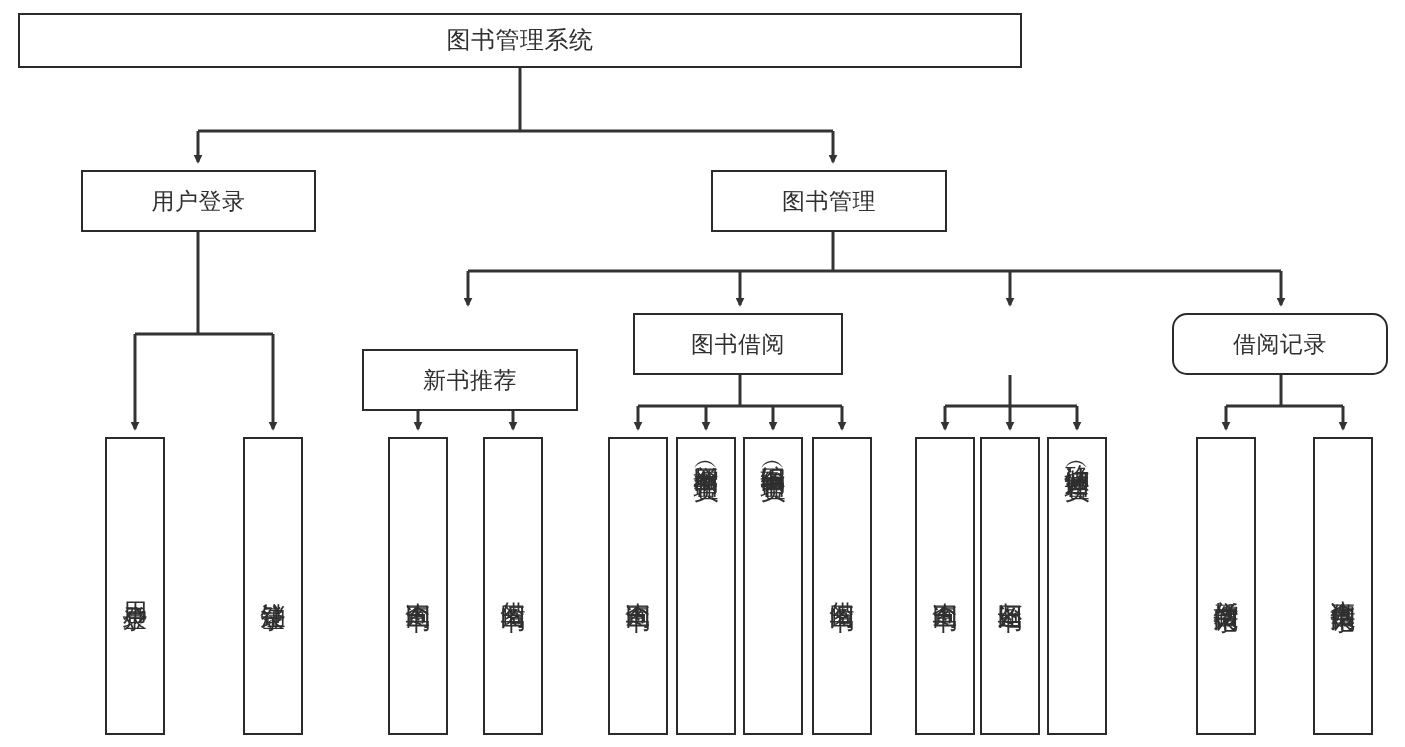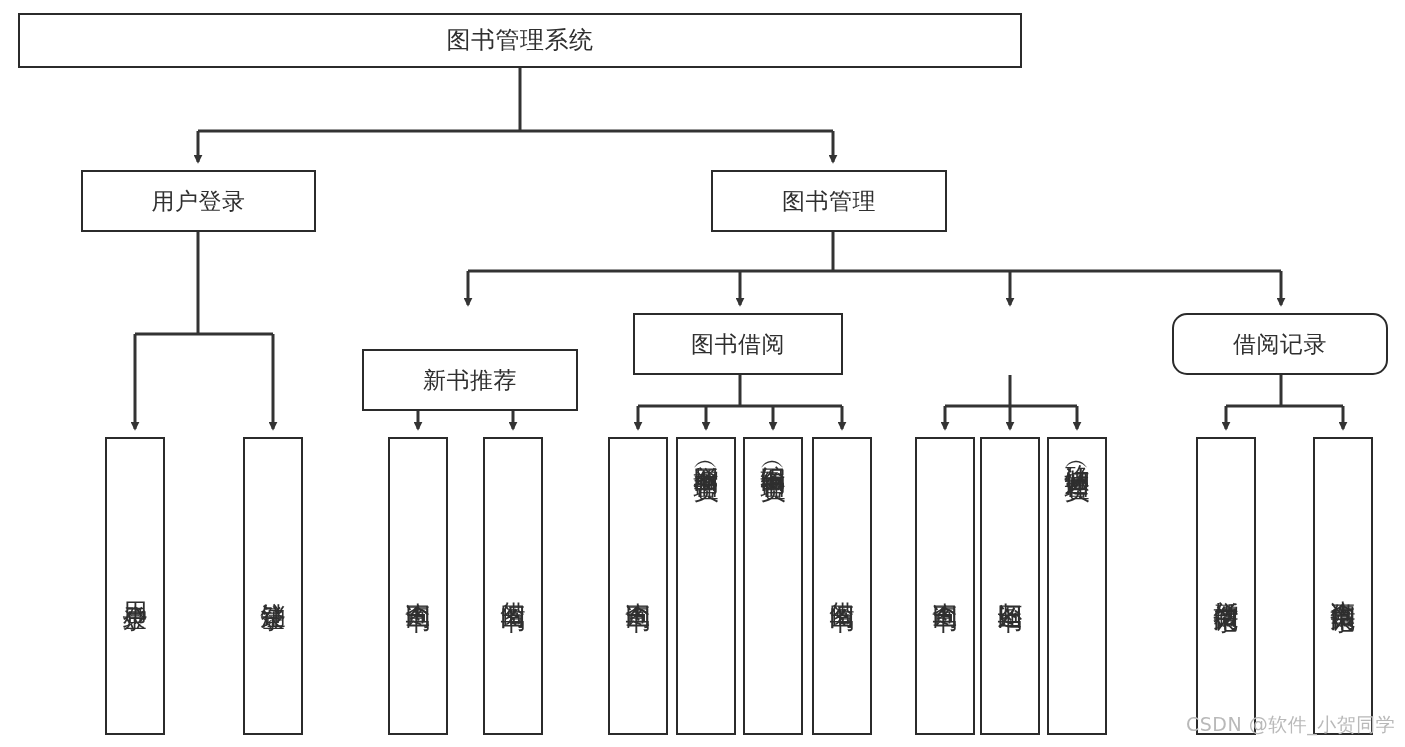--- a/index.html
+++ b/index.html
@@ -195,15 +195,14 @@
     <span class="node-label">确认归还（管理员）</span>
   </div>
 
   <div class="node vertical centered" style="left:1196px; top:437px; width:60px; height:298px;">
     <span class="node-label">新增借阅记录</span>
   </div>
   <div class="node vertical centered" style="left:1313px; top:437px; width:60px; height:298px;">
     <span class="node-label">查询借阅记录</span>
   </div>
 
-  <div id="watermark">CSDN @软件_小贺同学</div>
 
 </div>
 
 </body></html>

